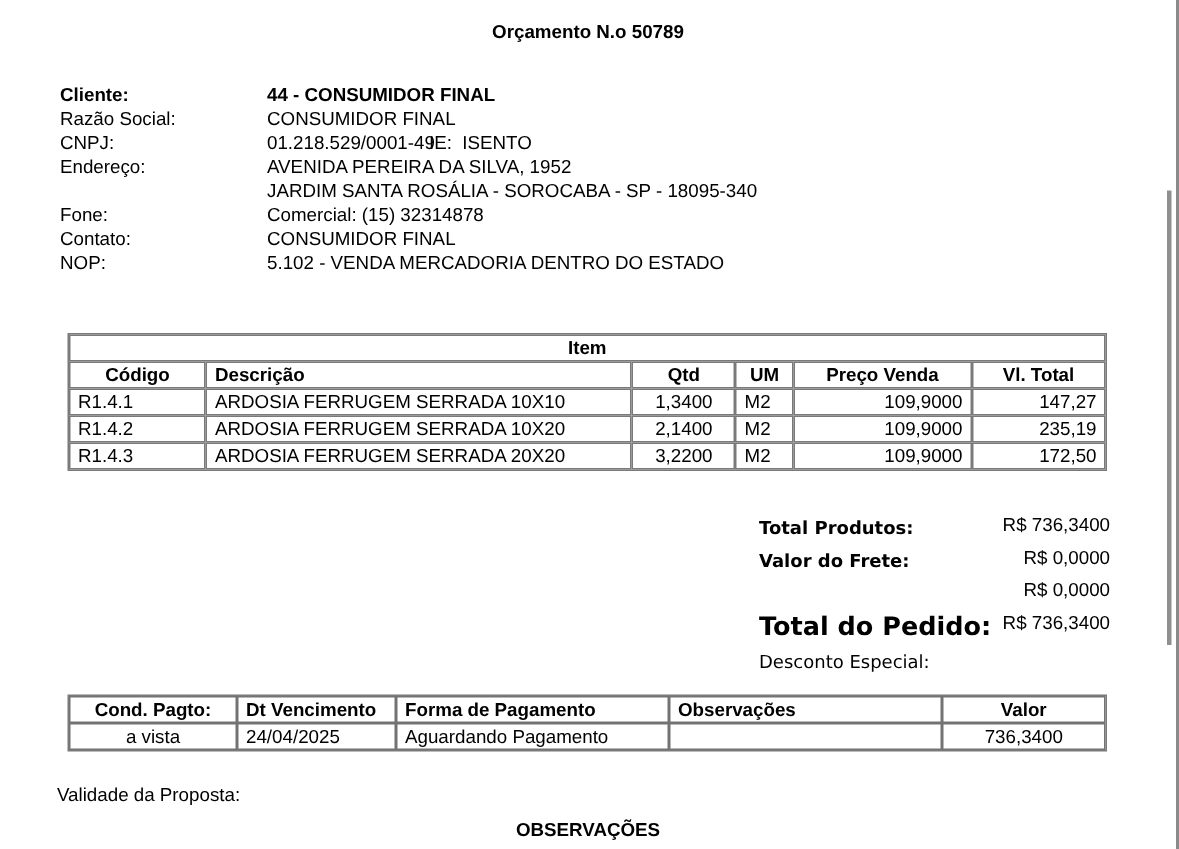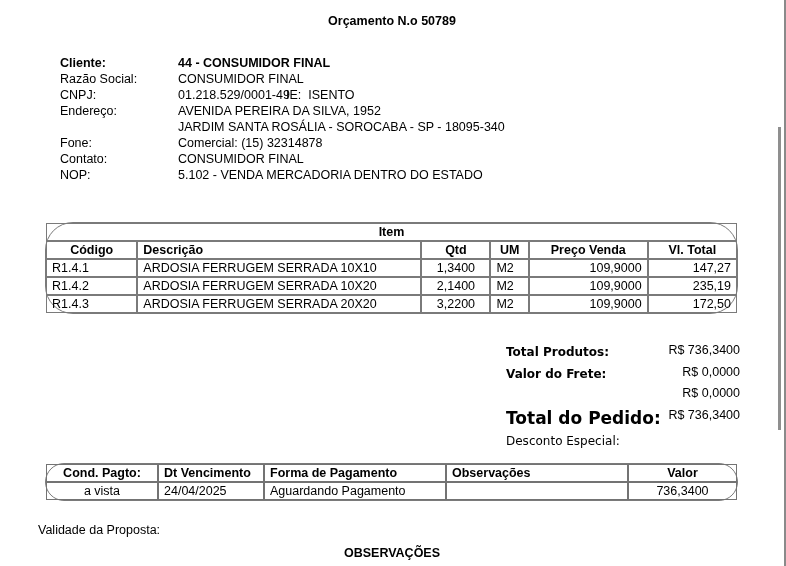--- a/index.html
+++ b/index.html
@@ -9,26 +9,26 @@
       font-family: "Liberation Sans", sans-serif; font-size: 12.5px;
     }
     .page { position: absolute; left: 0; top: 0; width: 784px; height: 566px; background:#fff; }
     .right-border { position: absolute; left: 784px; top: 0; width: 2px; height: 566px; background: #8a8a8a; }
     .scroll-thumb { position: absolute; left: 778px; top: 127px; width: 3px; height: 303px; background: #8f8f8f; }
 
     .title { position: absolute; left: 0; width: 784px; top: 14px; text-align: center; font-weight: bold; font-size: 12.5px; }
 
     .info { position: absolute; left: 40px; top: 55px; }
     .info-row { height: 16px; line-height: 16px; white-space: nowrap; position: relative; }
-    .info-label { position: absolute; left: 0; margin-left: 20px; }
+    .info-label { position: absolute; left: 0; }
     .info-value { position: absolute; left: 92px; margin-left: 46px; }
     .bold { font-weight: bold; }
     .ie { position: absolute; left: 246px; }
 
-    table { border-collapse: separate; border-spacing: 0; border-radius: 28px; }
+    table { border-collapse: separate; border-spacing: 0; }
     .items { position: absolute; left: 45px; top: 222px; width: 693px; border: 1px solid #7a7a7a; }
     .items td, .items th { border: 1px solid #7a7a7a; padding: 0 5px; height: 16px; line-height: 16px; font-size: 12.5px; white-space: nowrap; }
     .items th { font-weight: bold; }
     .c { text-align: center; } .r { text-align: right; } .l { text-align: left; }
 
     .totals { position: absolute; left: 506px; top: 343px; width: 234px; }
     .tot-row { position: relative; height: 21.5px; }
     .tot-label { position: absolute; left: 0; top: 2px; }
     .tot-value { position: absolute; right: 0; top: 0; }
     .tot-big .tot-label { font-size: 17px; font-weight: bold; top: 0; }

